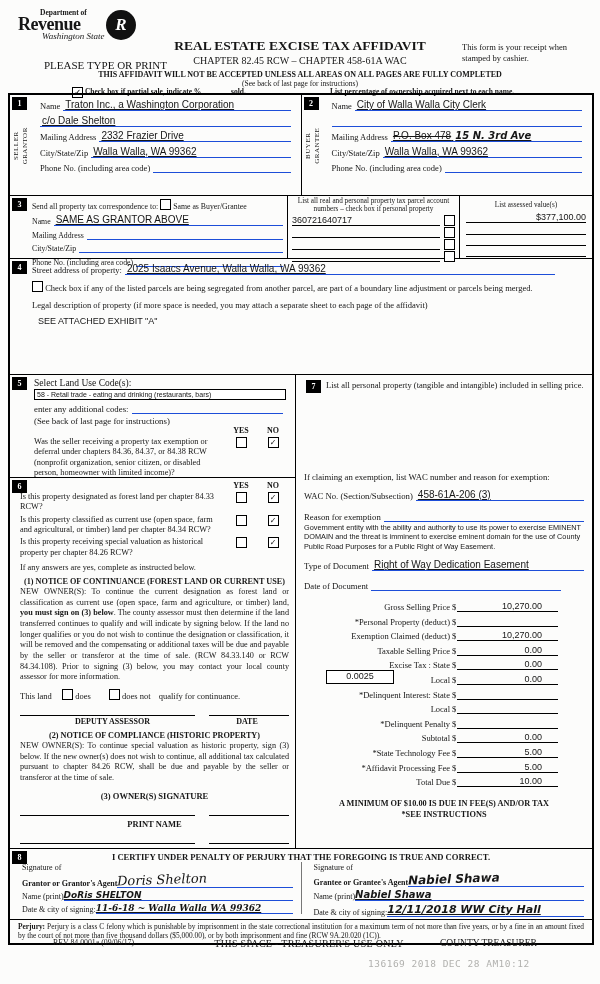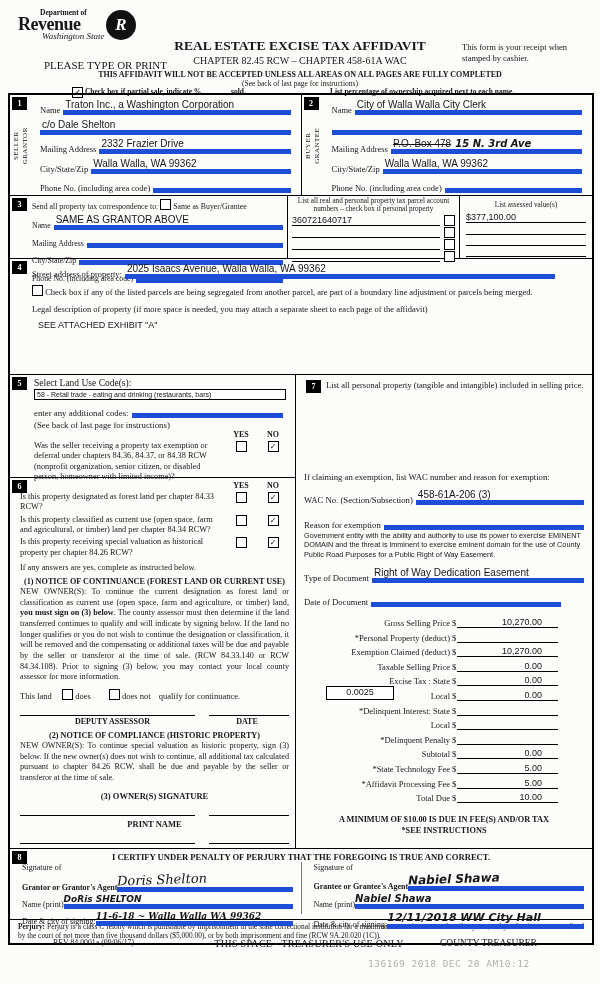--- a/index.html
+++ b/index.html
@@ -26,21 +26,21 @@
   
   .cb{display:inline-block;width:9px;height:9px;border:1px solid #000;text-align:center;
       font-size:8px;line-height:9px;vertical-align:-1px;background:#fff;}
   .bg{position:absolute;top:2px;left:2px;width:15px;height:13px;background:#000;color:#fff;
       font-size:8px;font-weight:bold;display:flex;align-items:center;justify-content:center;z-index:2;}
   .fill{font-family:"Liberation Sans",sans-serif;}
   .hand{font-family:"DejaVu Sans",sans-serif;font-style:italic;font-weight:bold;}
   .script{font-family:"DejaVu Serif",serif;font-style:italic;}
   .frow{display:flex;align-items:flex-end;font-size:8.5px;margin:0 6px 0 0;}
   .flabel{white-space:nowrap;padding-right:3px;}
-  .fline{flex:1;border-bottom:5px solid #1d4ed8;min-height:11px;}
+  .fline{flex:1;border-bottom:1px solid #1d4ed8;min-height:11px;text-decoration:underline;}
   .fval{font-size:10px;padding-left:2px;}
   
   .main{position:absolute;left:8px;top:93px;width:582px;border:2px solid #000;background:transparent;}
   .rowA{display:flex;border-bottom:1.5px solid #000;height:100px;}
   .half{position:relative;flex:1;padding:4px 4px 2px 30px;box-sizing:border-box;}
   .half.l{border-right:1.5px solid #000;}
   .vwrap{position:absolute;left:-20px;top:42px;width:62px;text-align:center;font-size:7px;
          letter-spacing:0.5px;transform:rotate(-90deg);line-height:1.25;}
   .rowA .frow{margin-bottom:3.5px;}
   
@@ -237,21 +237,21 @@
             <span class="pline"></span>
             <span class="cb"></span>
           </div>
         <div class="prow">
             <span class="pline"></span>
             <span class="cb"></span>
           </div>
       </div>
       <div class="b3">
         <div class="colhead" style="margin-top:4px;">List assessed value(s)</div>
-        <div class="prow" style="margin-top:3px;">
+        <div class="prow" style="margin-top:3px;text-align:right;">
             <span class="pline fill">$377,100.00</span>
           </div>
         <div class="prow">
             <span class="pline"></span>
           </div>
         <div class="prow">
             <span class="pline"></span>
           </div>
         <div class="prow">
             <span class="pline"></span>

